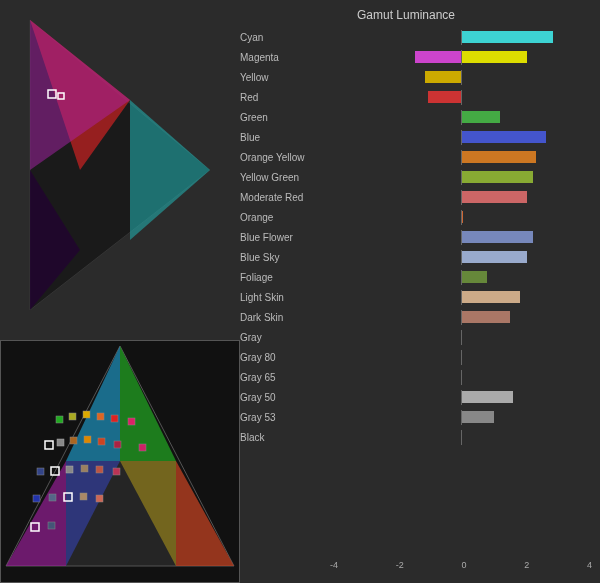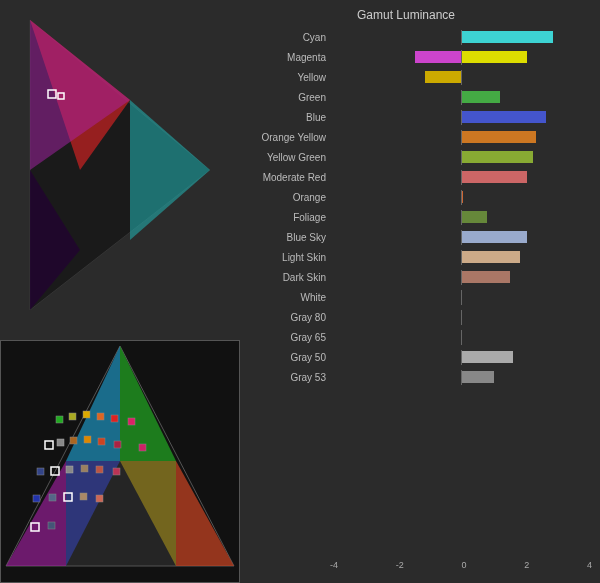--- a/index.html
+++ b/index.html
@@ -66,21 +66,21 @@
 
     .chart-row {
       display: flex;
       align-items: center;
       height: 19px;
       margin-bottom: 1px;
     }
 
     .row-label {
       width: 90px;
-      text-align: right;
+      text-align: left;
       padding-right: 4px;
       font-size: 10px;
       color: #bbb;
       flex-shrink: 0;
     }
 
     .bar-area {
       flex: 1;
       height: 15px;
       position: relative;
@@ -213,20 +213,27 @@
         </div>
       </div>
       <div class="chart-row">
         <div class="row-label">Yellow</div>
         <div class="bar-area" style="position: relative;">
           <div style="position: absolute; left: 50%; top: 0px; width: 1px; height: 100%; background: rgb(102, 102, 102); z-index: 1;"></div>
           <div style="position: absolute; height: 12px; top: 1px; background: rgb(204, 170, 0); left: 36.25%; width: 13.75%;"></div>
         </div>
       </div>
       <div class="chart-row">
+        <div class="row-label">Red</div>
+        <div class="bar-area" style="position: relative;">
+          <div style="position: absolute; left: 50%; top: 0px; width: 1px; height: 100%; background: rgb(102, 102, 102); z-index: 1;"></div>
+          <div style="position: absolute; height: 12px; top: 1px; background: rgb(204, 51, 51); left: 37.5%; width: 12.5%;"></div>
+        </div>
+      </div>
+      <div class="chart-row">
         <div class="row-label">Green</div>
         <div class="bar-area" style="position: relative;">
           <div style="position: absolute; left: 50%; top: 0px; width: 1px; height: 100%; background: rgb(102, 102, 102); z-index: 1;"></div>
           <div style="position: absolute; height: 12px; top: 1px; background: rgb(68, 170, 68); left: 50%; width: 15%;"></div>
         </div>
       </div>
       <div class="chart-row">
         <div class="row-label">Blue</div>
         <div class="bar-area" style="position: relative;">
           <div style="position: absolute; left: 50%; top: 0px; width: 1px; height: 100%; background: rgb(102, 102, 102); z-index: 1;"></div>
@@ -255,49 +262,56 @@
         </div>
       </div>
       <div class="chart-row">
         <div class="row-label">Orange</div>
         <div class="bar-area" style="position: relative;">
           <div style="position: absolute; left: 50%; top: 0px; width: 1px; height: 100%; background: rgb(102, 102, 102); z-index: 1;"></div>
           <div style="position: absolute; height: 12px; top: 1px; background: rgb(204, 102, 51); left: 50%; width: 0.625%;"></div>
         </div>
       </div>
       <div class="chart-row">
+        <div class="row-label">Blue Flower</div>
+        <div class="bar-area" style="position: relative;">
+          <div style="position: absolute; left: 50%; top: 0px; width: 1px; height: 100%; background: rgb(102, 102, 102); z-index: 1;"></div>
+          <div style="position: absolute; height: 12px; top: 1px; background: rgb(119, 136, 187); left: 50%; width: 27.5%;"></div>
+        </div>
+      </div>
+      <div class="chart-row">
+        <div class="row-label">Blue Sky</div>
+        <div class="bar-area" style="position: relative;">
+          <div style="position: absolute; left: 50%; top: 0px; width: 1px; height: 100%; background: rgb(102, 102, 102); z-index: 1;"></div>
+          <div style="position: absolute; height: 12px; top: 1px; background: rgb(153, 170, 204); left: 50%; width: 25%;"></div>
+        </div>
+      </div>
+      <div class="chart-row">
         <div class="row-label">Foliage</div>
         <div class="bar-area" style="position: relative;">
           <div style="position: absolute; left: 50%; top: 0px; width: 1px; height: 100%; background: rgb(102, 102, 102); z-index: 1;"></div>
           <div style="position: absolute; height: 12px; top: 1px; background: rgb(102, 136, 58); left: 50%; width: 10%;"></div>
         </div>
       </div>
       <div class="chart-row">
-        <div class="row-label">Blue Sky</div>
-        <div class="bar-area" style="position: relative;">
-          <div style="position: absolute; left: 50%; top: 0px; width: 1px; height: 100%; background: rgb(102, 102, 102); z-index: 1;"></div>
-          <div style="position: absolute; height: 12px; top: 1px; background: rgb(153, 170, 204); left: 50%; width: 25%;"></div>
-        </div>
-      </div>
-      <div class="chart-row">
         <div class="row-label">Light Skin</div>
         <div class="bar-area" style="position: relative;">
           <div style="position: absolute; left: 50%; top: 0px; width: 1px; height: 100%; background: rgb(102, 102, 102); z-index: 1;"></div>
           <div style="position: absolute; height: 12px; top: 1px; background: rgb(204, 170, 136); left: 50%; width: 22.5%;"></div>
         </div>
       </div>
       <div class="chart-row">
         <div class="row-label">Dark Skin</div>
         <div class="bar-area" style="position: relative;">
           <div style="position: absolute; left: 50%; top: 0px; width: 1px; height: 100%; background: rgb(102, 102, 102); z-index: 1;"></div>
           <div style="position: absolute; height: 12px; top: 1px; background: rgb(170, 119, 102); left: 50%; width: 18.75%;"></div>
         </div>
       </div>
       <div class="chart-row">
-        <div class="row-label">White</div>
+        <div class="row-label">Gray</div>
         <div class="bar-area" style="position: relative;">
           <div style="position: absolute; left: 50%; top: 0px; width: 1px; height: 100%; background: rgb(102, 102, 102); z-index: 1;"></div>
         </div>
       </div>
       <div class="chart-row">
         <div class="row-label">Gray 80</div>
         <div class="bar-area" style="position: relative;">
           <div style="position: absolute; left: 50%; top: 0px; width: 1px; height: 100%; background: rgb(102, 102, 102); z-index: 1;"></div>
           <div style="position: absolute; height: 12px; top: 1px; background: rgb(153, 153, 153); left: 50%; width: 0.375%;"></div>
         </div>
@@ -313,20 +327,26 @@
         <div class="bar-area" style="position: relative;">
           <div style="position: absolute; left: 50%; top: 0px; width: 1px; height: 100%; background: rgb(102, 102, 102); z-index: 1;"></div>
           <div style="position: absolute; height: 12px; top: 1px; background: rgb(170, 170, 170); left: 50%; width: 20%;"></div>
         </div>
       </div>
       <div class="chart-row">
         <div class="row-label">Gray 53</div>
         <div class="bar-area" style="position: relative;">
           <div style="position: absolute; left: 50%; top: 0px; width: 1px; height: 100%; background: rgb(102, 102, 102); z-index: 1;"></div>
           <div style="position: absolute; height: 12px; top: 1px; background: rgb(136, 136, 136); left: 50%; width: 12.5%;"></div>
+        </div>
+      </div>
+      <div class="chart-row">
+        <div class="row-label">Black</div>
+        <div class="bar-area" style="position: relative;">
+          <div style="position: absolute; left: 50%; top: 0px; width: 1px; height: 100%; background: rgb(102, 102, 102); z-index: 1;"></div>
         </div>
       </div>
     </div>
 
   <div class="axis-row">
     <div class="axis-labels" id="axis-labels">
     <span>-4</span>
         <span>-2</span>
         <span>0</span>
         <span>2</span>

